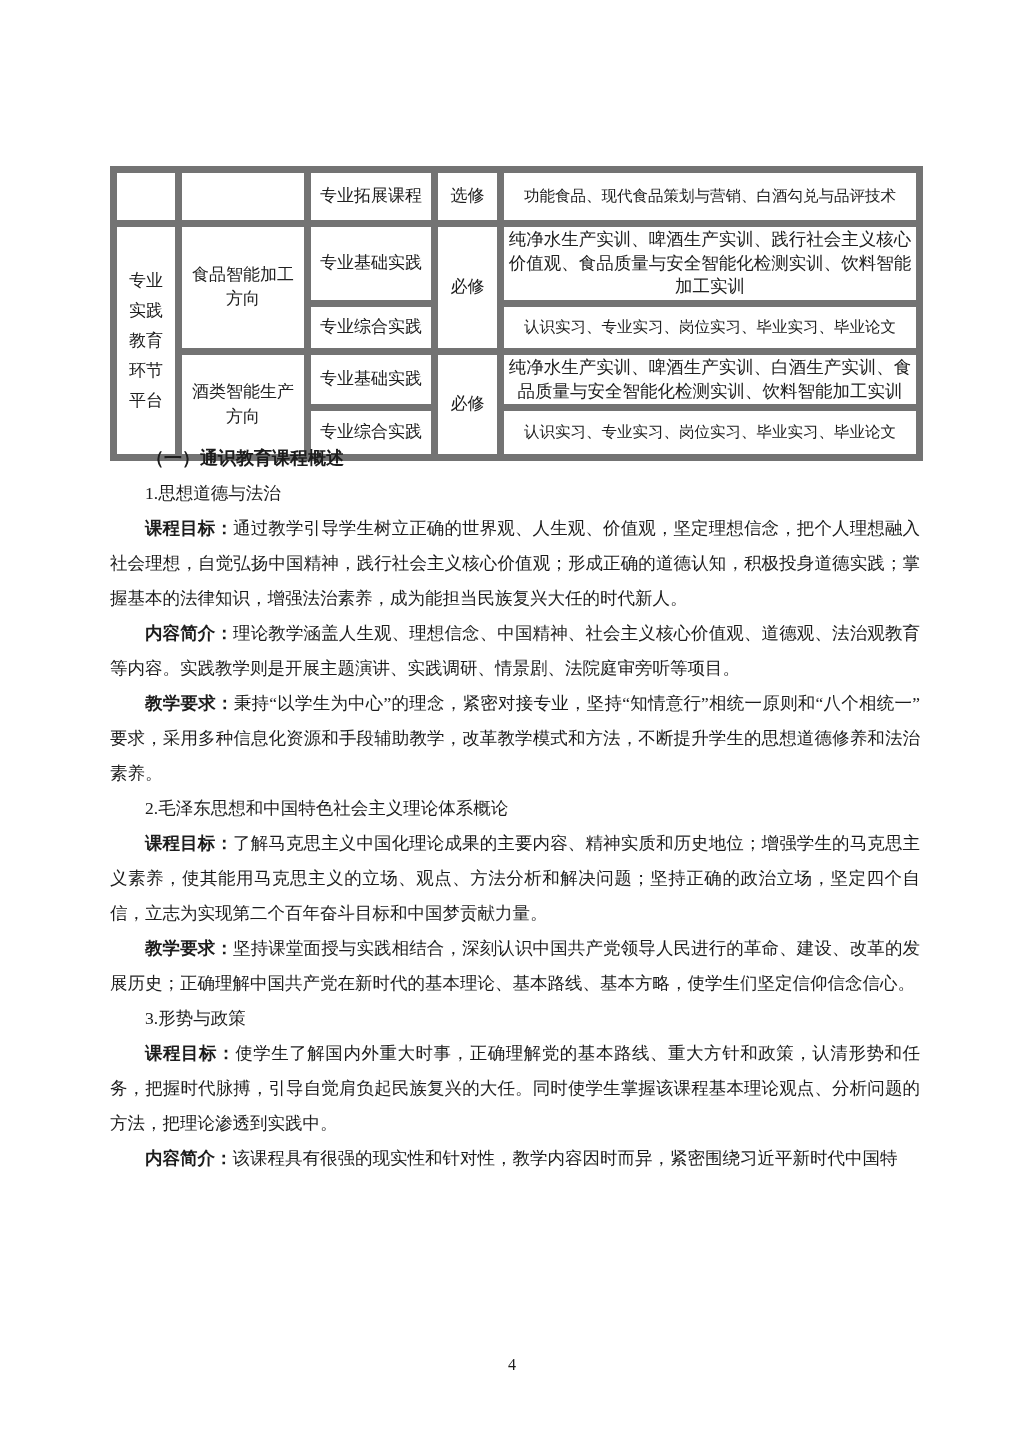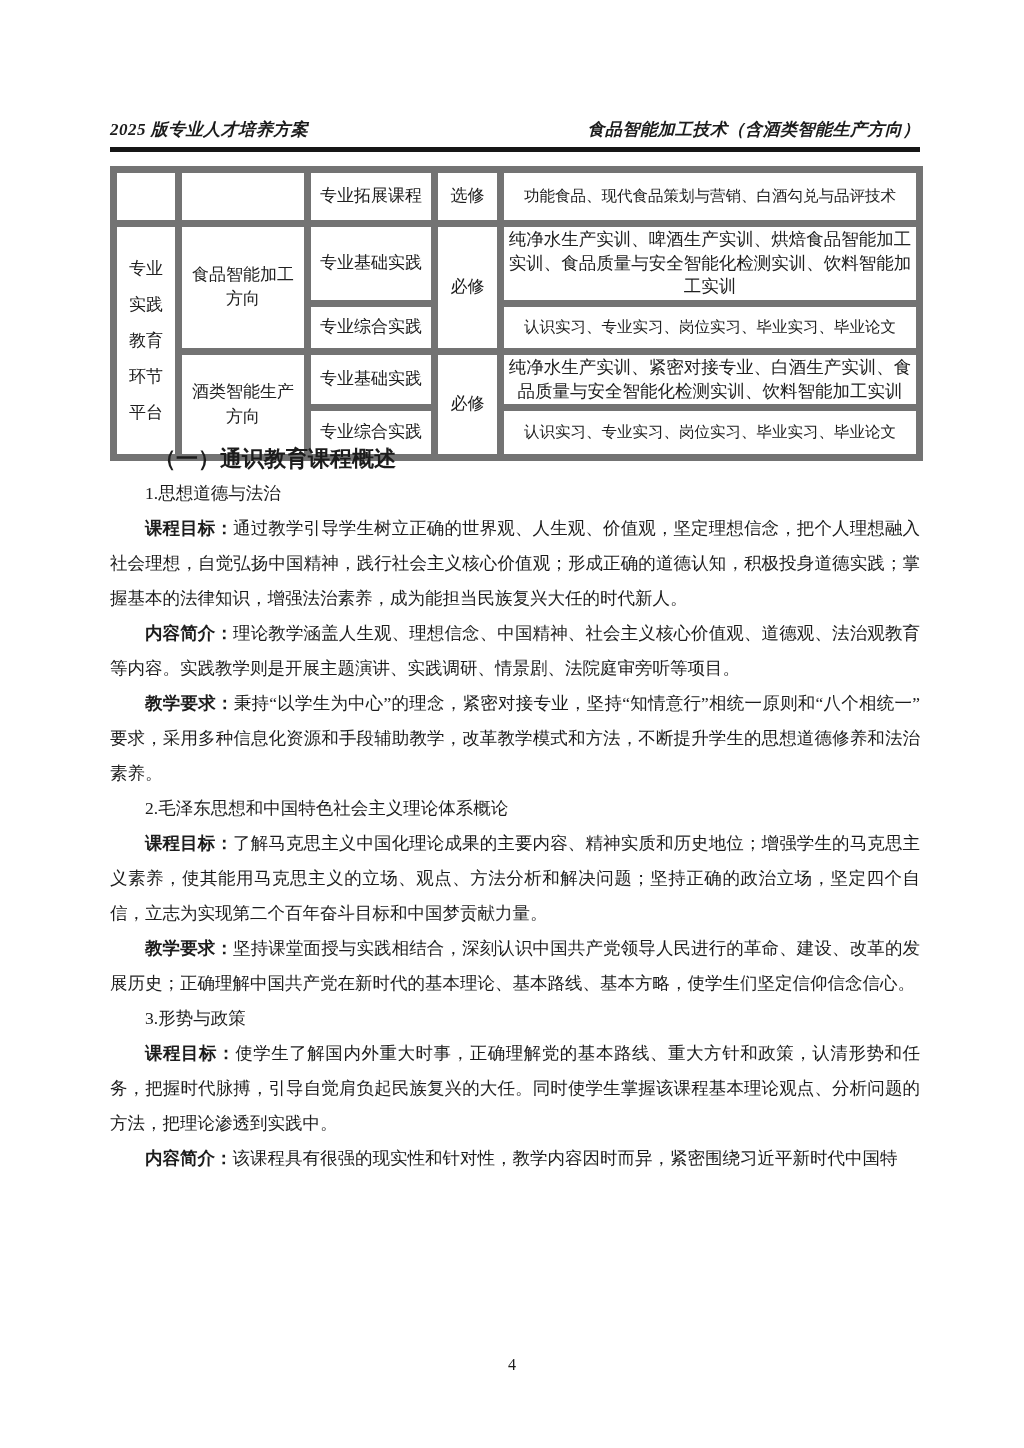--- a/index.html
+++ b/index.html
@@ -46,57 +46,50 @@
     padding: 1px 1px 1px 3px;
   }
   td.courses-sm {
     text-align: left;
     font-size: 15.5px;
     line-height: 20px;
     padding: 1px 1px 1px 3px;
   }
   .platform-inner {
     width: 2.5em; margin: 15px auto;
-    line-height: 36px; word-break: break-all; text-align: center;
+    line-height: 30px; word-break: break-all; text-align: center;
   }
   .dir-name-inner { max-width: 6.3em; margin: 0 auto; line-height: 1.45; }
   tr.r1 { height: 54px; }
   tr.r2 { height: 62px; }
   tr.r3 { height: 48px; }
   tr.r4 { height: 51px; }
   tr.r5 { height: 50px; }
 
   
   .main {
     position: absolute; left: 110px; top: 441px; width: 810px;
     font-size: 17.5px; line-height: 35px;
     text-align: justify;
   }
   .main p { margin: 0; text-indent: 2em; }
-  .section-heading { font-weight: bold; font-size: 22px; }
+  .section-heading { font-weight: bold; font-size: 18px; }
   .para-label { font-weight: bold; }
 
   
   .footer {
     position: absolute; left: 0; right: 0; top: 1356px;
     text-align: center; font-size: 16px; color: #1c1c1c;
   }
 </style>
 </head>
 <body>
 
 <div class="page">
 
-  <div class="header">
-    <div class="header-line">
-      <span>2025 版专业人才培养方案</span>
-      <span>食品智能加工技术（含酒类智能生产方向）</span>
-    </div>
-    <div class="header-rule"></div>
-  </div>
 
   <div class="table-wrap">
     <table class="curriculum">
       <colgroup>
         <col style="width:65px">
         <col style="width:129px">
         <col style="width:127px">
         <col style="width:66px">
         <col style="width:419px">
       </colgroup>
@@ -110,33 +103,33 @@
         </tr>
         <tr class="r2">
           <td rowspan="4">
             <div class="platform-inner">专业实践教育环节平台</div>
           </td>
           <td rowspan="2">
             <div class="dir-name-inner">食品智能加工方向</div>
           </td>
           <td>专业基础实践</td>
           <td rowspan="2">必修</td>
-          <td class="courses">纯净水生产实训、啤酒生产实训、烘焙食品智能加工实训、食品质量与安全智能化检测实训、饮料智能加工实训</td>
+          <td class="courses">纯净水生产实训、啤酒生产实训、践行社会主义核心价值观、食品质量与安全智能化检测实训、饮料智能加工实训</td>
         </tr>
         <tr class="r3">
           <td>专业综合实践</td>
           <td class="courses-sm">认识实习、专业实习、岗位实习、毕业实习、毕业论文</td>
         </tr>
         <tr class="r4">
           <td rowspan="2">
             <div class="dir-name-inner">酒类智能生产方向</div>
           </td>
           <td>专业基础实践</td>
           <td rowspan="2">必修</td>
-          <td class="courses">纯净水生产实训、紧密对接专业、白酒生产实训、食品质量与安全智能化检测实训、饮料智能加工实训</td>
+          <td class="courses">纯净水生产实训、啤酒生产实训、白酒生产实训、食品质量与安全智能化检测实训、饮料智能加工实训</td>
         </tr>
         <tr class="r5">
           <td>专业综合实践</td>
           <td class="courses-sm">认识实习、专业实习、岗位实习、毕业实习、毕业论文</td>
         </tr>
       </tbody>
     </table>
   </div>
 
   <div class="main">

